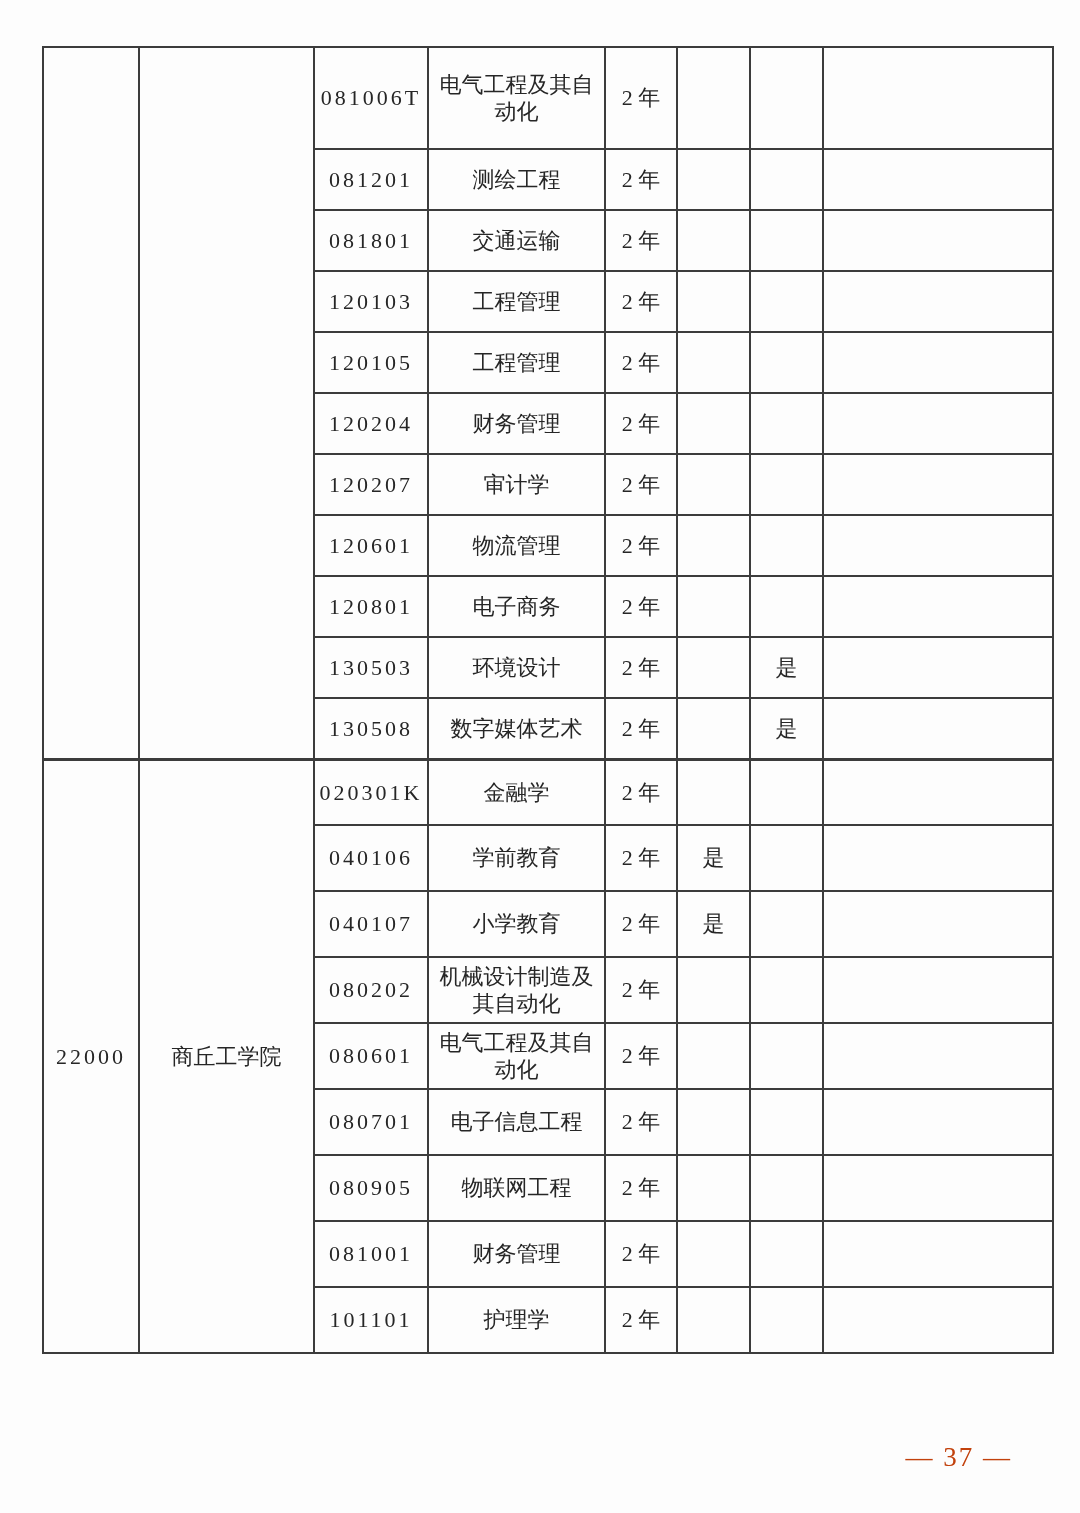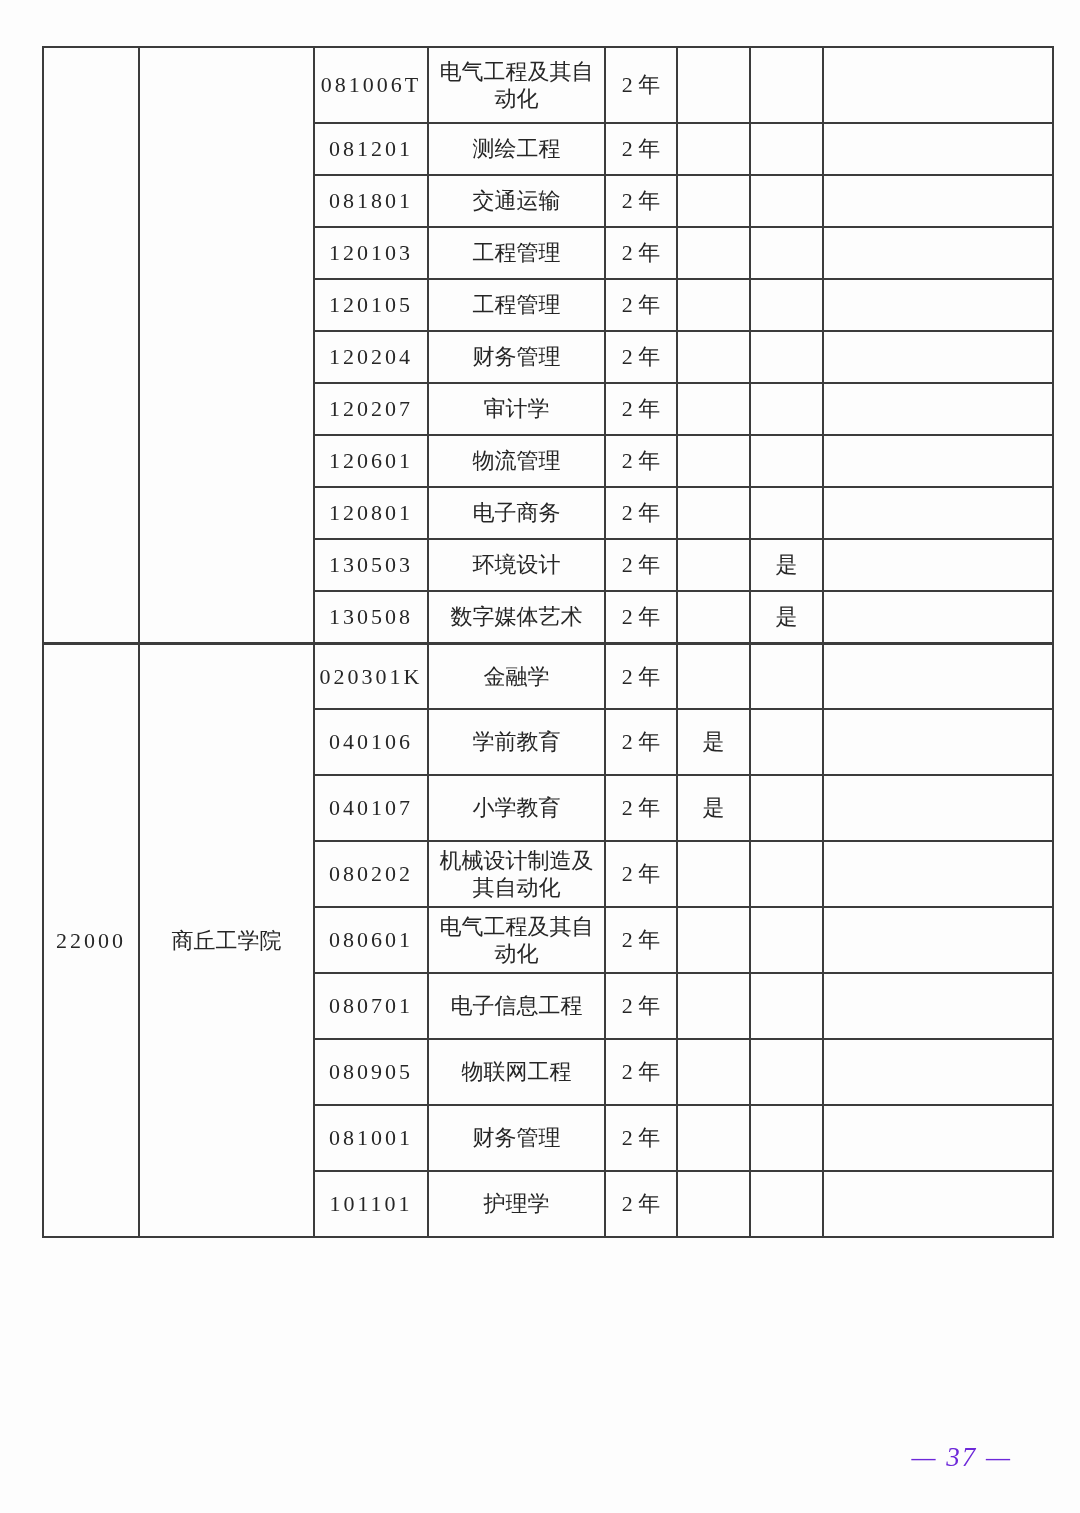--- a/index.html
+++ b/index.html
@@ -25,37 +25,36 @@
   table.doc-table td{
     border:2px solid #3c3c3c;
     text-align:center;
     vertical-align:middle;
     padding:2px 4px;
     font-size:22px;
     line-height:1.25;
     overflow:hidden;
   }
   
-  tbody.block-0 tr{height:52px;}
-  tbody.block-0 tr.row-tall{height:76px;padding-left:6px;}
+  tbody.block-0 tr{height:61px;}
+  tbody.block-0 tr.row-tall{height:102px;padding-left:6px;}
   tbody.block-1 tr{height:66px;}
   
   tbody.block-1 tr:first-child td{border-top:3px solid #3c3c3c;margin-top:44px;}
   td.cell-major-code{letter-spacing:3px;}
   td.cell-school-code{letter-spacing:3px;}
   td.cell-duration{white-space:nowrap;}
   .page-number{
     position:absolute;
     left:42px;top:1442px;
     width:970px;
     text-align:right;
     font-size:27px;
     letter-spacing:2px;
-    color:#6d28d9;
-    font-style:italic;
+    color:#c2410c;
   }
 </style>
 </head>
 <body>
 
 <div class="page">
 
   <table class="doc-table">
     <colgroup>
       <col style="width:96px">

